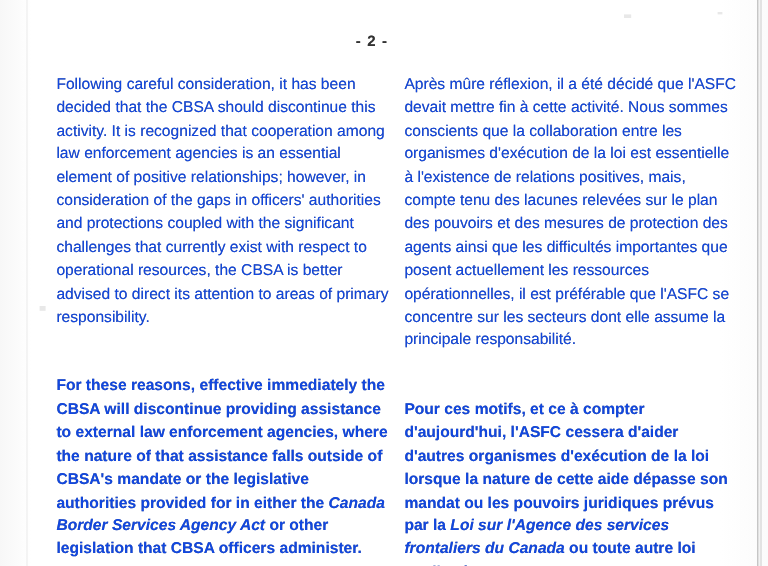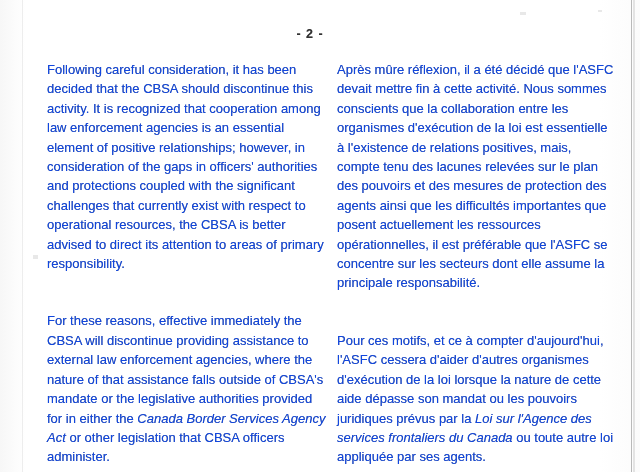--- a/index.html
+++ b/index.html
@@ -87,21 +87,21 @@
   .col-fr { left: 337px; width: 280px; }
 
   .para {
     font-size: 13px;
     line-height: 19.4px;
     color: #1d4ed8;
     margin: 0 0 19px 0;
     -webkit-font-smoothing: none;
   }
   .para.gap-large { margin-bottom: 38px; }
-  .para.gap-mid { margin-bottom: 33px; }
+  .para.gap-mid { margin-bottom: 33px; font-weight: bold; }
 
   .para em, .para i {
     font-style: italic;
   }
 
   
   .ink {
     filter: contrast(1.12) brightness(0.99);
     text-shadow: 0 0 0.35px rgba(40,40,40,0.55);
   }

